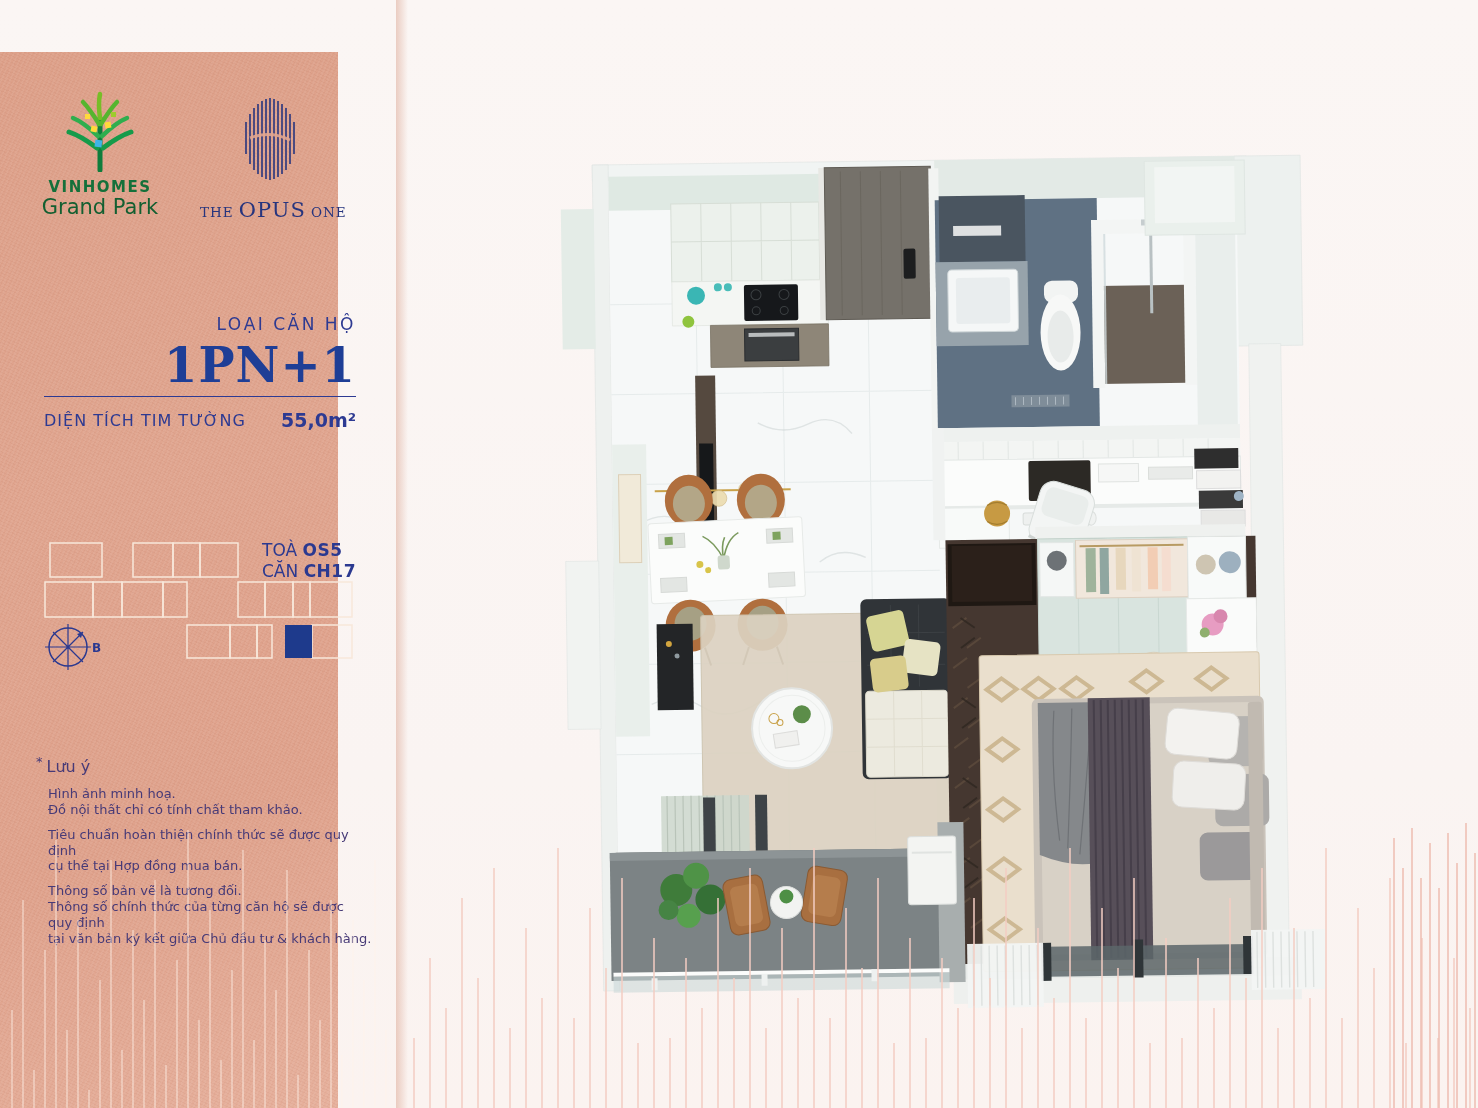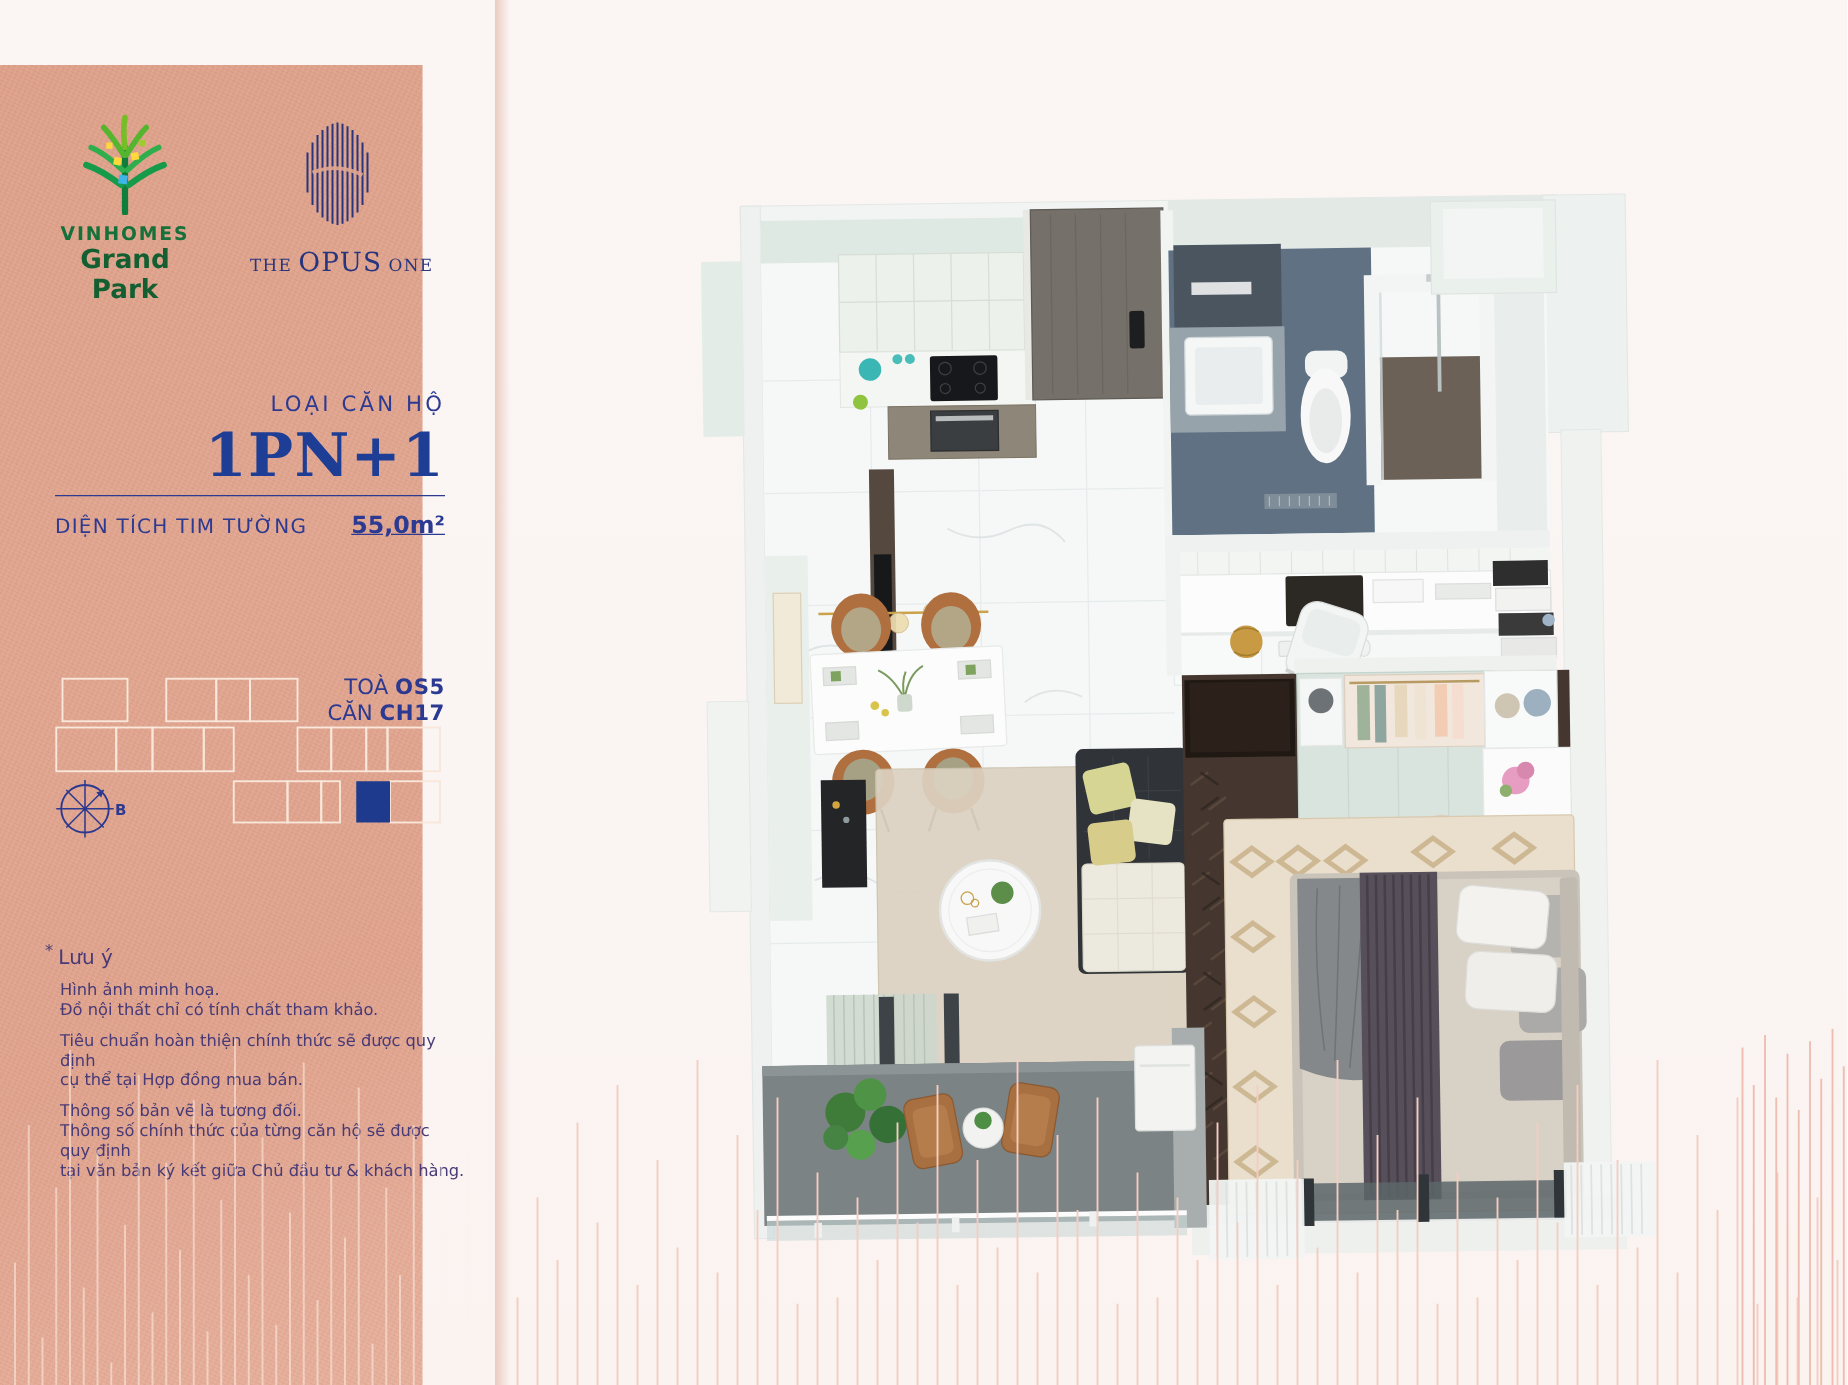--- a/index.html
+++ b/index.html
@@ -17,35 +17,35 @@
       linear-gradient(160deg,#dda089 0%,#e0a58f 38%,#dfa28c 68%,#e7b29e 100%);
     margin-top: 36px;
   }
   .sidebar-edge{
     position:absolute;left:396px;top:0;width:12px;height:1108px;
     background:linear-gradient(90deg,rgba(214,154,132,.45),rgba(214,154,132,0));
   }
   .logo-row{position:absolute;top:36px;left:40px;display:flex;gap:40px;align-items:flex-start;}
   .vh-logo{width:120px;text-align:center;color:#135f31;}
   .vh-line1{font-size:15px;font-weight:bold;letter-spacing:1.5px;color:#15703a;margin-top:2px;}
-  .vh-line2{font-size:21px;font-weight:bold;color:#135f31;margin-top:-1px;}
+  .vh-line2{font-size:21px;font-weight:normal;color:#135f31;margin-top:-1px;}
   .opus-logo{width:140px;text-align:center;color:#27357e;padding-top:6px;}
   .opus-text{margin-top:12px;white-space:nowrap;color:#27357e;font-family:"DejaVu Serif","Liberation Serif",serif;}
   .opus-the,.opus-one{font-size:13.5px;letter-spacing:1px;}
   .opus-word{font-size:21px;letter-spacing:1px;}
   .unit-block{position:absolute;top:262px;left:44px;width:312px;color:#2d3a92;}
   .unit-type{display:flex;align-items:flex-end;flex-direction:column;}
   .unit-type-label{font-size:17px;letter-spacing:2.5px;font-weight:500;padding-bottom:9px;color:#2d3a92;}
   .unit-type-value{font-family:"DejaVu Serif","Liberation Serif",serif;font-size:48px;line-height:.92;font-weight:bold;color:#1e3e96;margin-left:12px;letter-spacing:1px;}
   .unit-divider{border:none;border-top:1.6px solid #2d3a92;margin:9px 0 12px 0;}
   .area-row{display:flex;justify-content:space-between;align-items:center;margin-bottom:9px;}
   .area-label{font-size:16px;letter-spacing:1px;font-weight:500;}
-  .area-value{font-size:19px;font-weight:bold;text-decoration:underline;}
+  .area-value{font-size:19px;font-weight:bold;}
   .keyplan{position:absolute;top:486px;left:44px;width:312px;height:146px;}
-  .keyplan-text{position:absolute;right:0;top:2px;text-align:right;color:#2b3990;font-size:17px;line-height:1.25;}
+  .keyplan-text{position:absolute;right:0;top:2px;text-align:left;color:#2b3990;font-size:17px;line-height:1.25;}
   .keyplan-text b{letter-spacing:.5px;}
   .notes{position:absolute;top:702px;left:36px;width:336px;color:#473a77;}
   .note-title{font-size:16px;margin-bottom:10px;}
   .note-star{font-size:13px;vertical-align:6px;margin-right:4px;}
   .notes p{margin:0 0 9px 12px;font-size:13px;line-height:1.22;white-space:pre-line;}
   
   .plan-svg{position:absolute;left:553px;top:138px;width:812px;height:884px;}
   .deco-main{position:absolute;left:408px;bottom:0;width:1070px;height:300px;}
   .deco-side{position:absolute;left:0;bottom:0;width:396px;height:420px;}
 </style>

